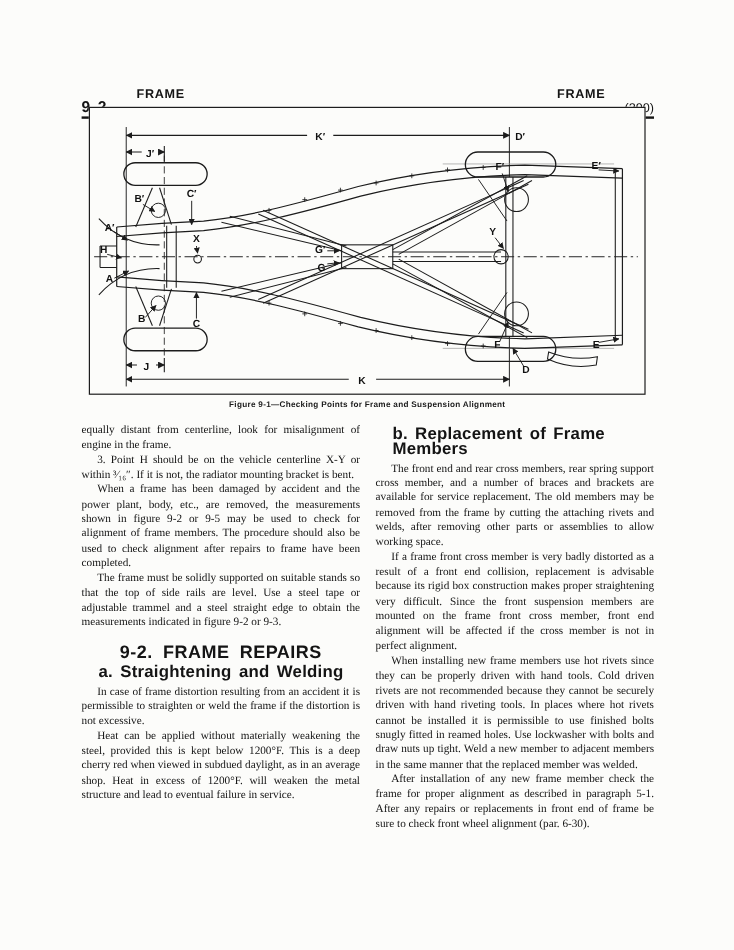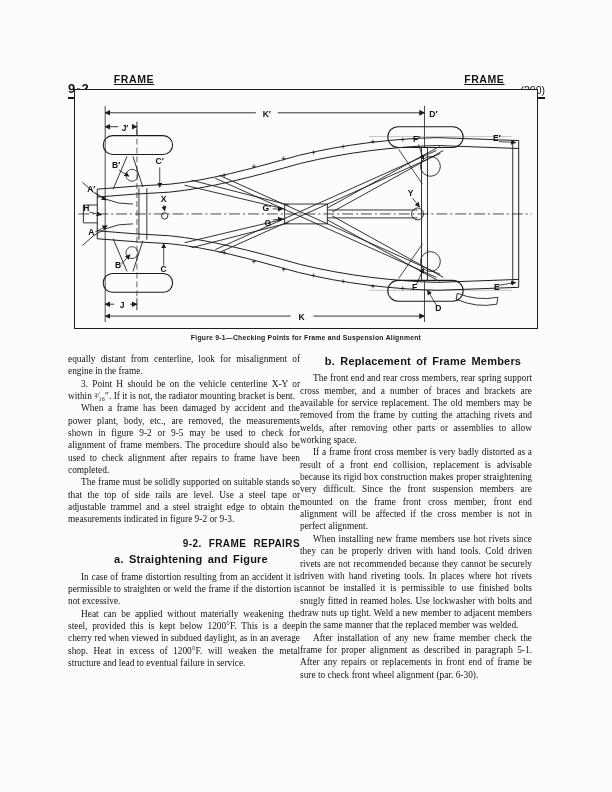--- a/index.html
+++ b/index.html
@@ -11,52 +11,52 @@
   
   .hdr {
     position:absolute; left:68px; top:39px; width:477px; height:20px;
     border-bottom:2.2px solid #151515;
     display:flex; justify-content:space-between; align-items:flex-end;
     font-family:"Liberation Sans", sans-serif;
     margin-top:38px;
   }
   .hdr-left { display:flex; align-items:flex-end; gap:24px; }
   .hdr-num { font-weight:bold; font-size:13px; letter-spacing:1px; padding-bottom:1px; }
-  .hdr-title { font-weight:bold; font-size:10.5px; letter-spacing:.6px; padding-bottom:12px;text-decoration:underline; }
+  .hdr-title { font-weight:bold; font-size:10.5px; letter-spacing:.6px; padding-bottom:12px; }
   .hdr-right { display:flex; align-items:flex-end; gap:16px; }
   .hdr-page { font-family:Liberation Sans, sans-serif; font-size:10.5px; padding-bottom:1.5px; }
   
   .figure-box {
     position:absolute; left:74px; top:89px; width:464px; height:240px;
     border:1.8px solid #1d1d1d; background:#fcfcfa; box-sizing:border-box;
   }
   .fig-caption {
     position:absolute; left:74px; top:334px; width:464px; text-align:center;
     font-family:"Liberation Sans", sans-serif; font-weight:bold;
     font-size:6.8px; letter-spacing:.25px; color:#1a1a1a;
   }
   svg .ln  { stroke:#1c1c1c; fill:none; }
   svg text { font-family:"Liberation Sans", sans-serif; font-weight:bold; font-size:8.6px; fill:#111; }
   
   .columns {
     position:absolute; left:68px; top:353px; width:477px;
-    display:flex; 
+    display:flex; gap:13px;
   }
   .col { width:232px; font-size:9.35px; line-height:12.35px; text-align:justify; }
   .para  { margin:0; text-indent:13px; }
   .flush { text-indent:0; }
   .sub-heading {
-    font-family:"Liberation Sans", sans-serif; font-weight:bold; font-size:11px;
-    letter-spacing:.2px; word-spacing:2px; text-align:center;
+    font-family:"Liberation Sans", sans-serif; font-weight:bold; font-size:14px;
+    letter-spacing:.2px; word-spacing:2px; text-align:left;
     margin:8px 0 5px 14px; text-indent:0;
   }
   .sub-heading.first { margin-top:2px; }
   .section-heading {
-    font-family:"Liberation Sans", sans-serif; font-weight:bold; font-size:10px;
-    letter-spacing:.4px; word-spacing:4px; text-align:right;
+    font-family:"Liberation Sans", sans-serif; font-weight:bold; font-size:15px;
+    letter-spacing:.4px; word-spacing:4px; text-align:center;
     margin:12px 0 3px 0; text-indent:0;
   }
 </style>
 </head>
 <body>
 
 <div class="page">
 
   <div class="hdr">
     <div class="hdr-left">
@@ -212,21 +212,21 @@
 
   <div class="fig-caption">Figure 9-1—Checking Points for Frame and Suspension Alignment</div>
 
   <div class="columns">
     <div class="col">
       <p class="para flush">equally distant from centerline, look for misalignment of engine in the frame.</p>
       <p class="para">3. Point H should be on the vehicle centerline X-Y or within ³⁄₁₆″. If it is not, the radiator mounting bracket is bent.</p>
       <p class="para">When a frame has been damaged by accident and the power plant, body, etc., are removed, the measurements shown in figure 9-2 or 9-5 may be used to check for alignment of frame members. The procedure should also be used to check alignment after repairs to frame have been completed.</p>
       <p class="para">The frame must be solidly supported on suitable stands so that the top of side rails are level. Use a steel tape or adjustable trammel and a steel straight edge to obtain the measurements indicated in figure 9-2 or 9-3.</p>
       <p class="section-heading">9-2. FRAME REPAIRS</p>
-      <p class="sub-heading" style="margin-top:3px;">a. Straightening and Figure</p>
+      <p class="sub-heading" style="margin-top:3px;">a. Straightening and Welding</p>
       <p class="para">In case of frame distortion resulting from an accident it is permissible to straighten or weld the frame if the distortion is not excessive.</p>
       <p class="para">Heat can be applied without materially weakening the steel, provided this is kept below 1200°F. This is a deep cherry red when viewed in subdued daylight, as in an average shop. Heat in excess of 1200°F. will weaken the metal structure and lead to eventual failure in service.</p>
     </div>
     <div class="col">
       <p class="sub-heading first">b. Replacement of Frame Members</p>
       <p class="para">The front end and rear cross members, rear spring support cross member, and a number of braces and brackets are available for service replacement. The old members may be removed from the frame by cutting the attaching rivets and welds, after removing other parts or assemblies to allow working space.</p>
       <p class="para">If a frame front cross member is very badly distorted as a result of a front end collision, replacement is advisable because its rigid box construction makes proper straightening very difficult. Since the front suspension members are mounted on the frame front cross member, front end alignment will be affected if the cross member is not in perfect alignment.</p>
       <p class="para">When installing new frame members use hot rivets since they can be properly driven with hand tools. Cold driven rivets are not recommended because they cannot be securely driven with hand riveting tools. In places where hot rivets cannot be installed it is permissible to use finished bolts snugly fitted in reamed holes. Use lockwasher with bolts and draw nuts up tight. Weld a new member to adjacent members in the same manner that the replaced member was welded.</p>
       <p class="para">After installation of any new frame member check the frame for proper alignment as described in paragraph 5-1. After any repairs or replacements in front end of frame be sure to check front wheel alignment (par. 6-30).</p>
     </div>

